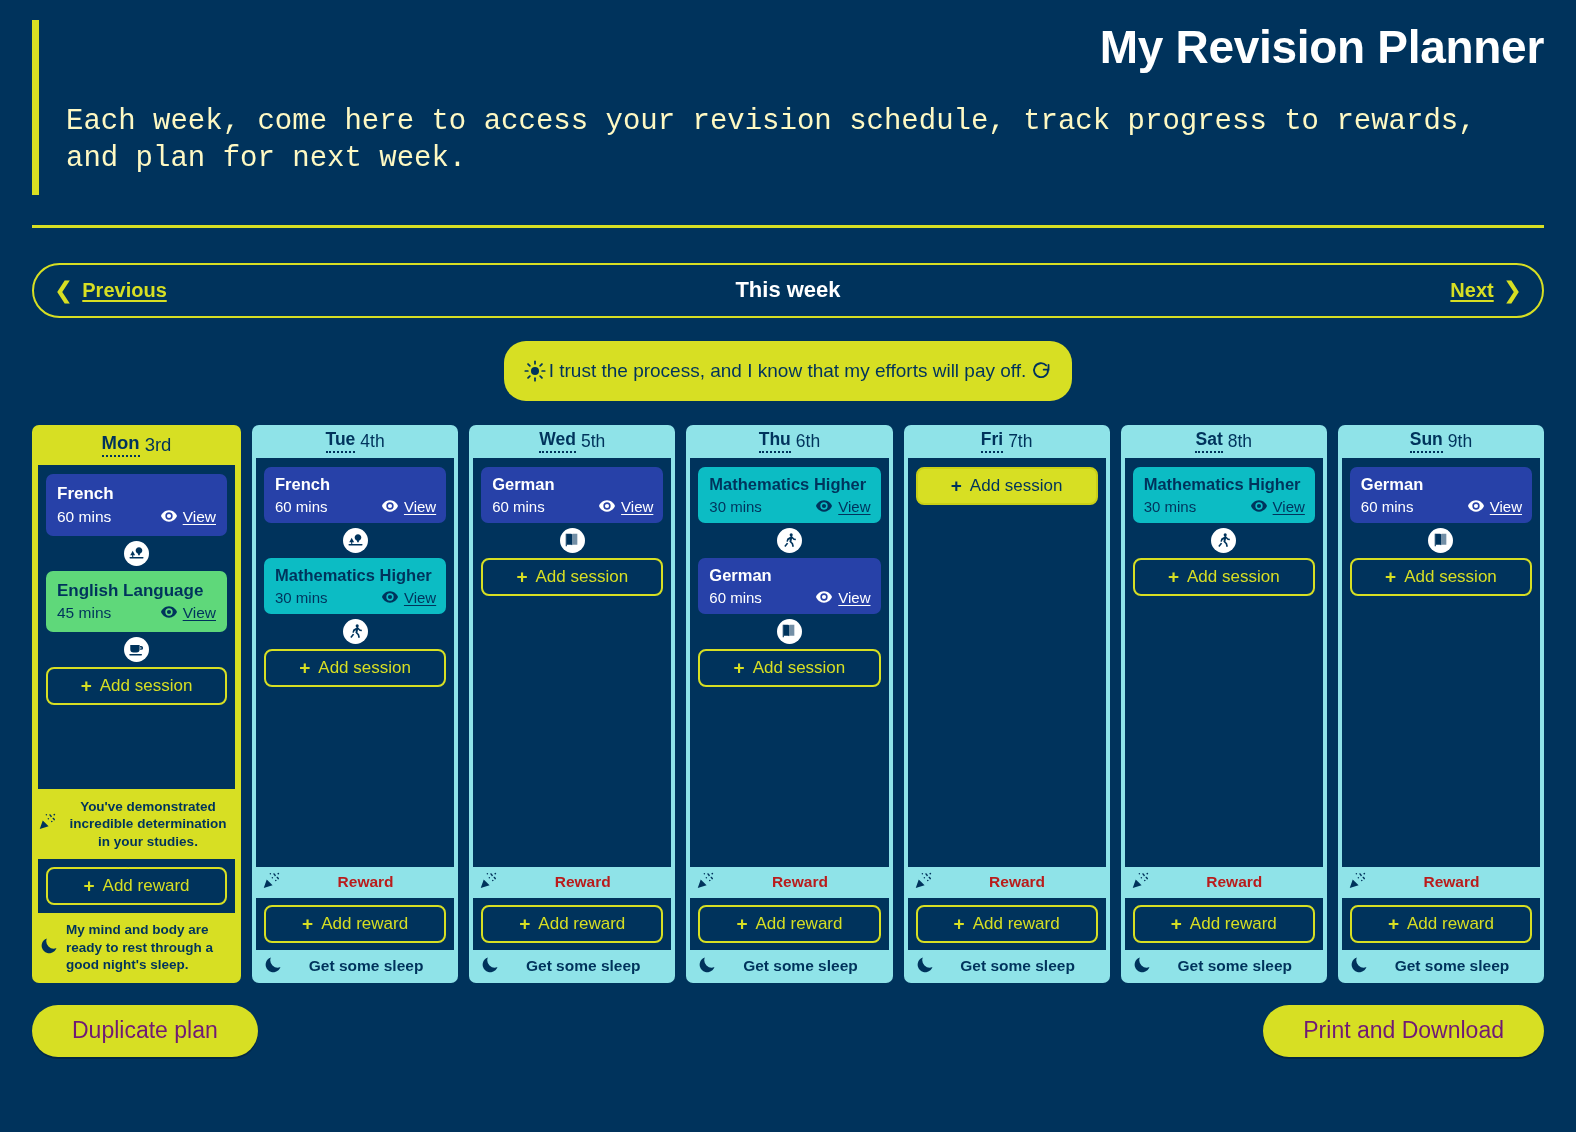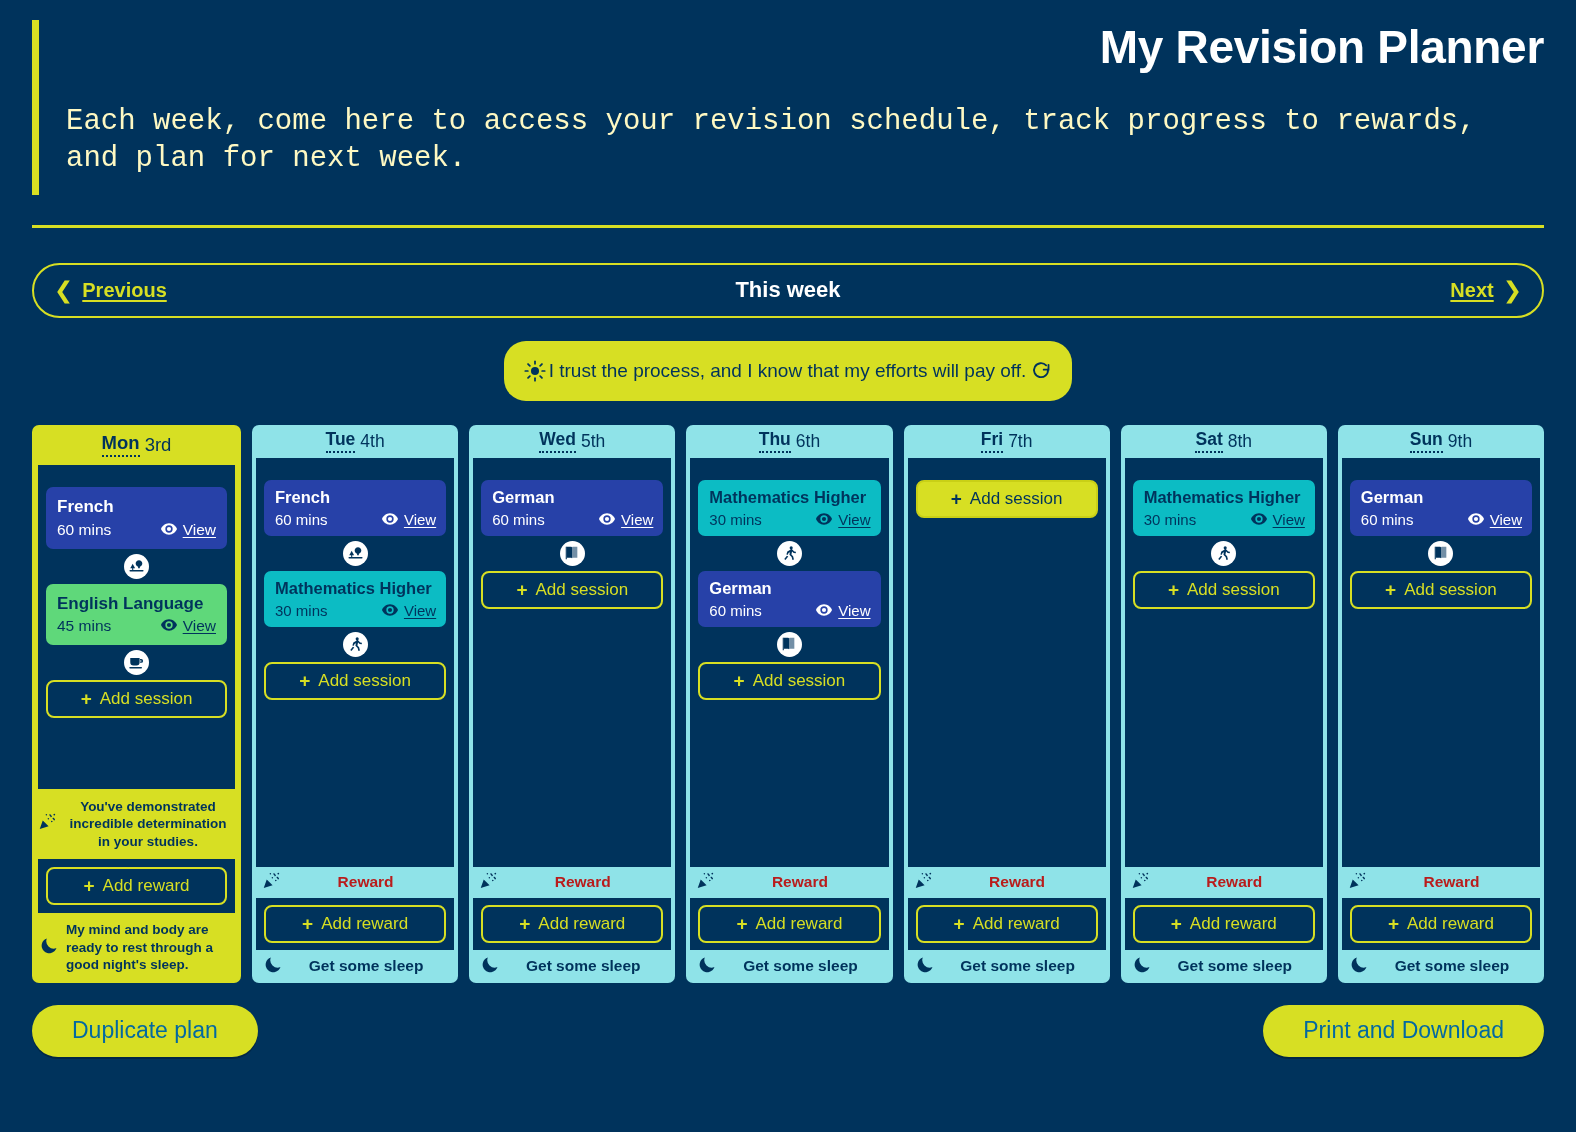--- a/index.html
+++ b/index.html
@@ -69,21 +69,21 @@
     height: 33px; display: flex; align-items: center; justify-content: center;
     color: #00335c; font-size: 17.5px; flex: none;
   }
   .day-head .dow {
     font-weight: bold; border-bottom: 2px dotted #00335c; padding-bottom: 1px;
     margin-right: 5px;
   }
   .day.today .day-head { height: 40px; font-size: 18.5px; }
 
   .day-body {
-    background: #00335c; margin: 0 4px; padding: 22px 8px 8px 8px;
+    background: #00335c; margin: 0 4px; padding: 9px 8px 8px 8px;
     flex: 1 1 auto; display: flex; flex-direction: column; min-height: 0;
   }
   .day.today .day-body { margin: 0 6px; }
 
   
   .sess {
     border-radius: 7px; padding: 8px 10px 8px 11px;
     display: flex; flex-direction: column; gap: 4px;
   }
   .sess .name { font-size: 16.5px; font-weight: bold; line-height: 1.15; }
@@ -142,21 +142,21 @@
   .sleep-note {
     color: #00335c; font-size: 13.5px; font-weight: bold; line-height: 1.3;
     text-align: left; display: flex; align-items: center; gap: 7px;
     padding: 8px 8px 9px 8px;
   }
   .sleep-note .txt { flex: 1; }
 
   
   .footer { display: flex; justify-content: space-between; margin-top: 22px; }
   .pill {
-    background: #d7df23; color: #0369a1; border: none; border-radius: 26px;
+    background: #d7df23; color: #701a75; border: none; border-radius: 26px;
     font-size: 23px; padding: 0 40px; height: 52px; cursor: pointer;
     font-family: "Liberation Sans", sans-serif;
     box-shadow: 0 2px 0 rgba(0,0,0,0.25);
   }
   .icon-navy { fill: #00335c; }
 </style>
 </head>
 <body>
 
 <div class="page">

